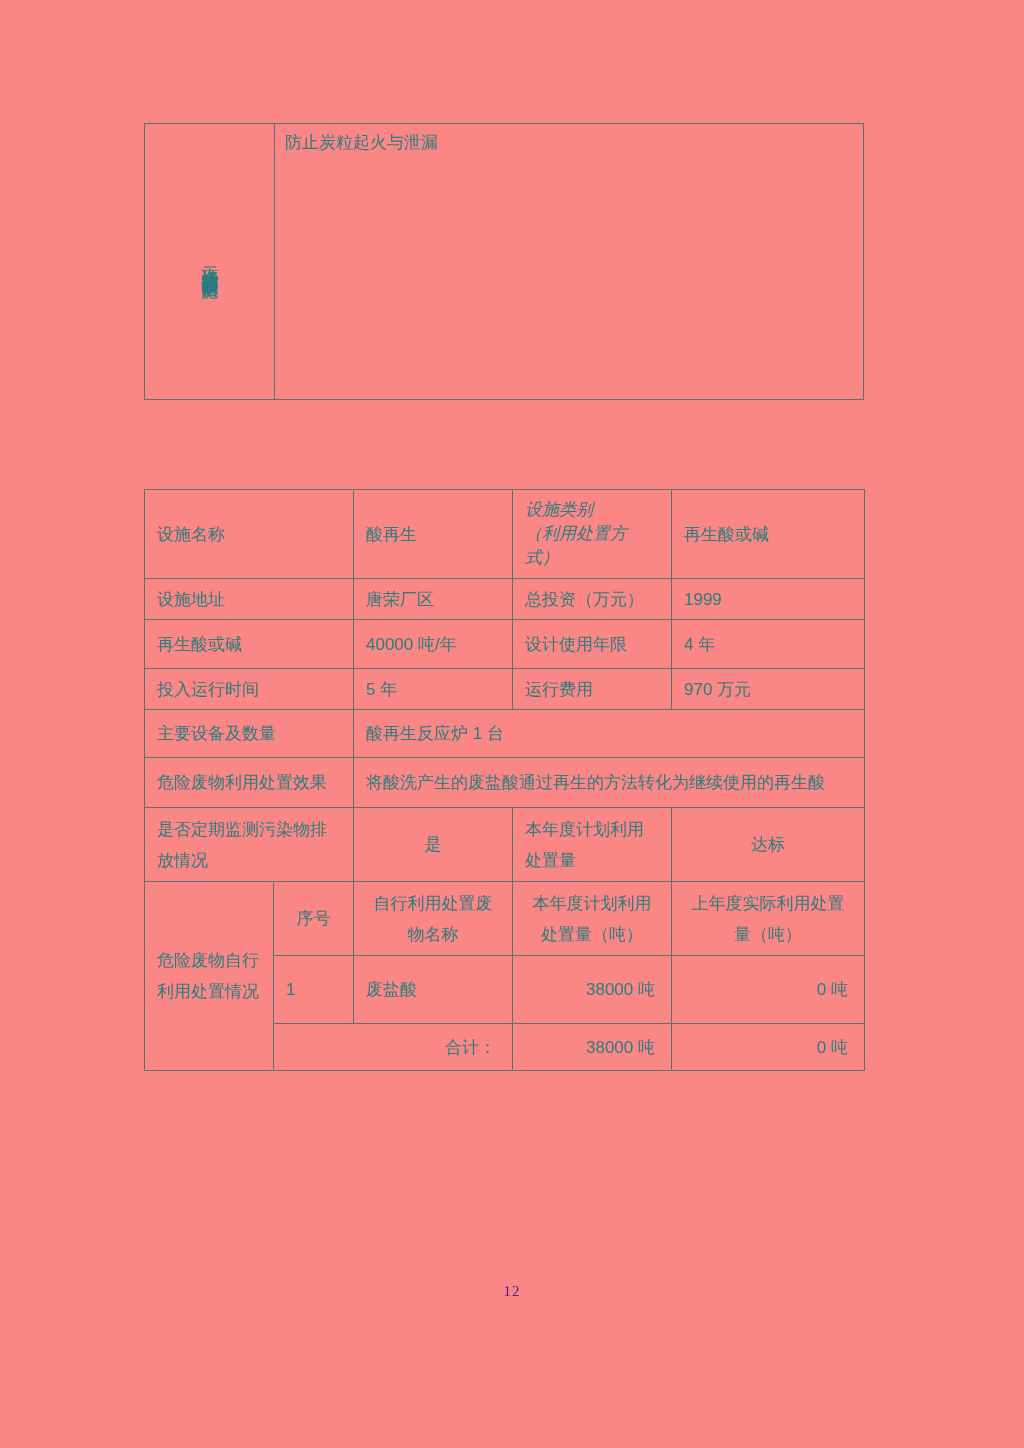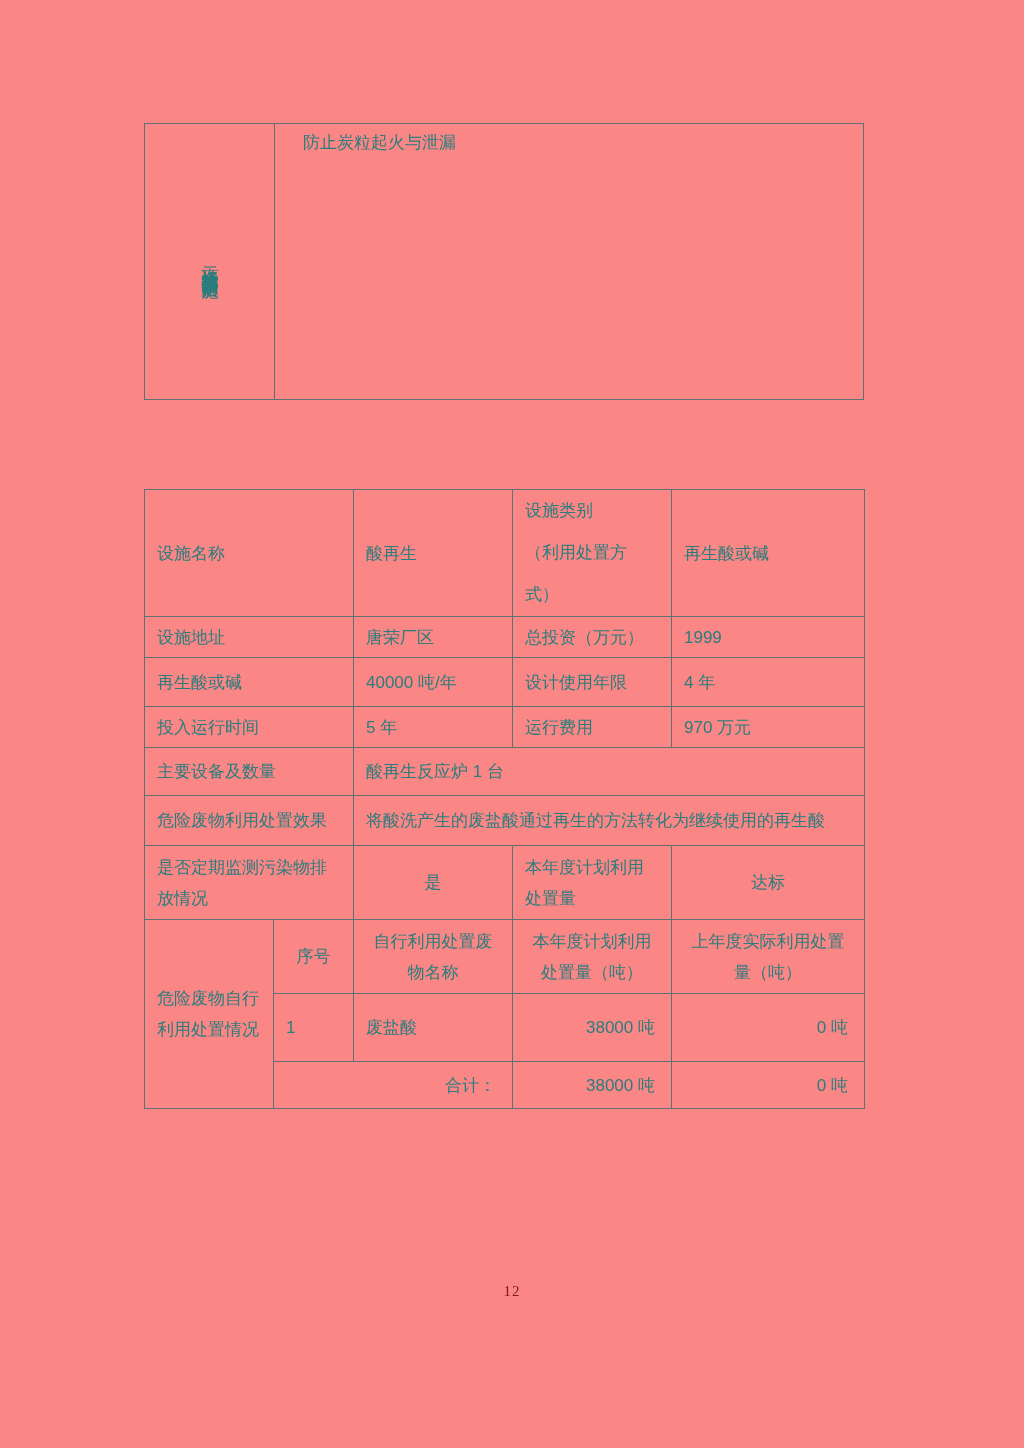--- a/index.html
+++ b/index.html
@@ -49,45 +49,46 @@
     display: inline-block;
     height: 260px;
     letter-spacing: 1px;
     line-height: 30px;
     text-align: center;
     font-size: 17px;
     vertical-align: middle;
   }
   .measures-table .content-cell {
     vertical-align: top;
-    padding: 3px 28px;
+    padding: 3px 10px;
   }
   
   .facility-table {
     left: 144px;
     top: 489px;
     width: 720px;
   }
   .facility-table td.c { text-align: center; }
   .facility-table td.r { text-align: right; padding-right: 16px; margin-left: 12px; }
   .facility-table td.cat {
     white-space: pre-line;
-    line-height: 42px;
+    line-height: 24px;
     vertical-align: middle;
+    font-style: italic;
   }
   
   .page-number {
     position: absolute;
     top: 1283px;
     left: 0;
     width: 100%;
     text-align: center;
     font-size: 15px;
     letter-spacing: 1px;
-    color: #7f1d1d;
+    color: #4c1d95;
     font-family: "Liberation Serif", "DejaVu Serif", serif;
   }
 </style>
 </head>
 <body>
 
 <div class="page">
 
   <table class="measures-table">
     <tbody>

